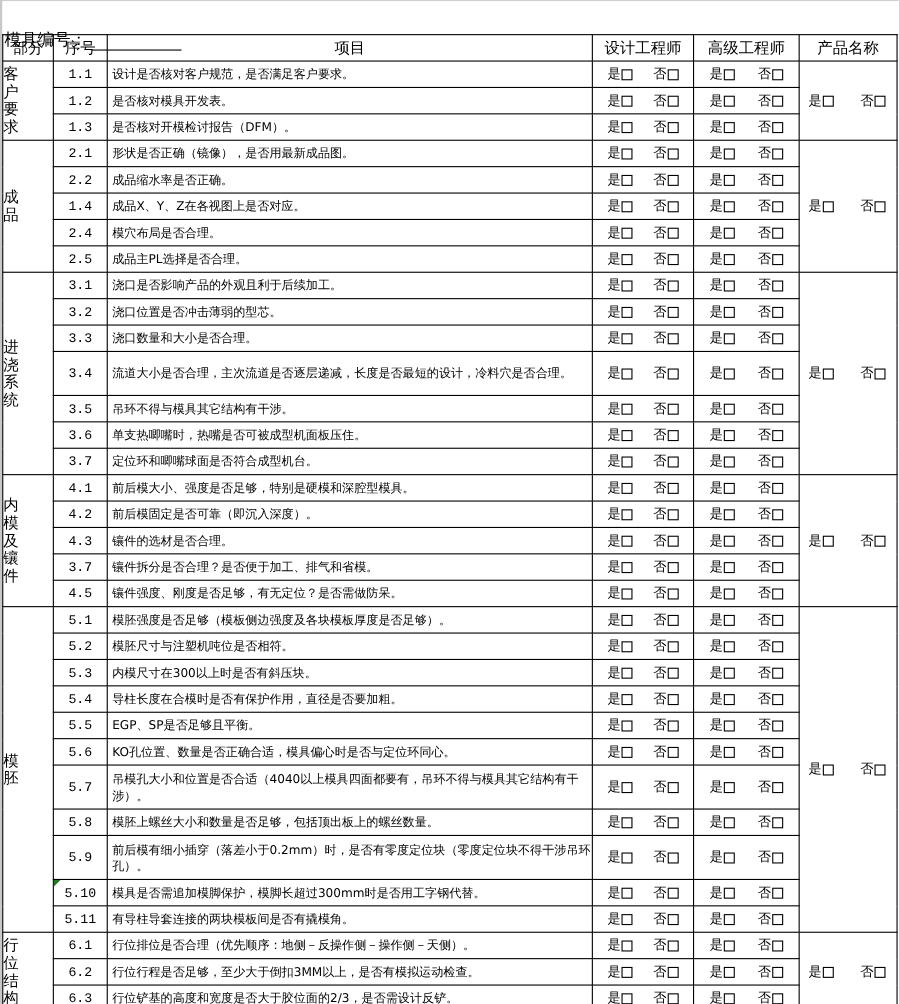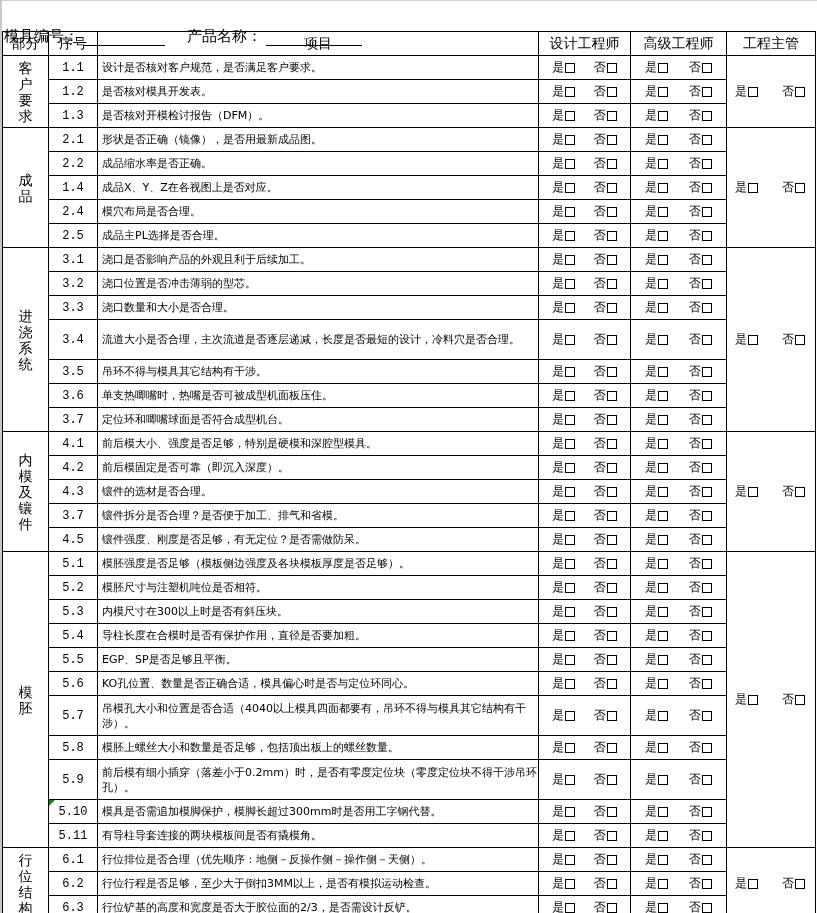--- a/index.html
+++ b/index.html
@@ -29,21 +29,21 @@
     border-collapse: collapse; table-layout: fixed;
     font-size: 12px;
   }
   table.sheet td, table.sheet th {
     border: 1px solid #000; padding: 0; font-weight: normal;
   }
   table.sheet th { height: 23px; font-size: 14px; }
   table.sheet td { height: 23px; }
   table.sheet tr.tall td { height: 39px; }
   td.section {
-    text-align: center; vertical-align: middle; font-size: 14px; line-height: 16px; text-decoration: underline;
+    vertical-align: middle; font-size: 14px; line-height: 16px; text-decoration: underline;
   }
   td.section .vtext { display: inline-block; width: 16px; word-break: break-all; }
   td.num {
     text-align: center; font-family: Liberation Mono, monospace;
     font-size: 12px; position: relative;
   }
   td.item { padding-left: 4px !important; font-size: 11px; line-height: 15px; }
   td.yn { font-size: 12px; }
   .yn-wrap { display: flex; justify-content: space-around; align-items: center; padding: 0 4px; }
   .opt { display: inline-flex; align-items: center; white-space: nowrap; }
@@ -63,45 +63,41 @@
 
 <div class="top-line"></div>
 <div class="left-gutter"></div>
 
 <div class="header-line">
   <span class="field">
     <span class="label">模具编号：</span>
     <span class="blank" style="width:82px"></span>
   </span>
   <span style="width:22px"></span>
-  <span class="field">
-    <span class="label">产品名称：</span>
-    <span class="blank" style="width:96px"></span>
-  </span>
   <span style="width:32px"></span>
   <span style="width:24px"></span>
 </div>
 
 <table class="sheet">
   <colgroup>
     <col style="width:46px">
       <col style="width:49px">
       <col style="width:441px">
     <col style="width:92px">
       <col style="width:96px">
       <col style="width:89px">
   </colgroup>
   <thead>
     <tr>
       <th>部分</th>
       <th>序号</th>
       <th>项目</th>
       <th>设计工程师</th>
       <th>高级工程师</th>
-      <th>工程主管</th>
+      <th>产品名称</th>
     </tr>
   </thead>
   <tbody id="tbody">
       <tr>
         <td class="section" rowspan="3"><span class="vtext">客户要求</span></td>
         <td class="num">1.1</td>
         <td class="item">设计是否核对客户规范，是否满足客户要求。</td>
         <td class="yn">
           <div class="yn-wrap">
             <span class="opt">

